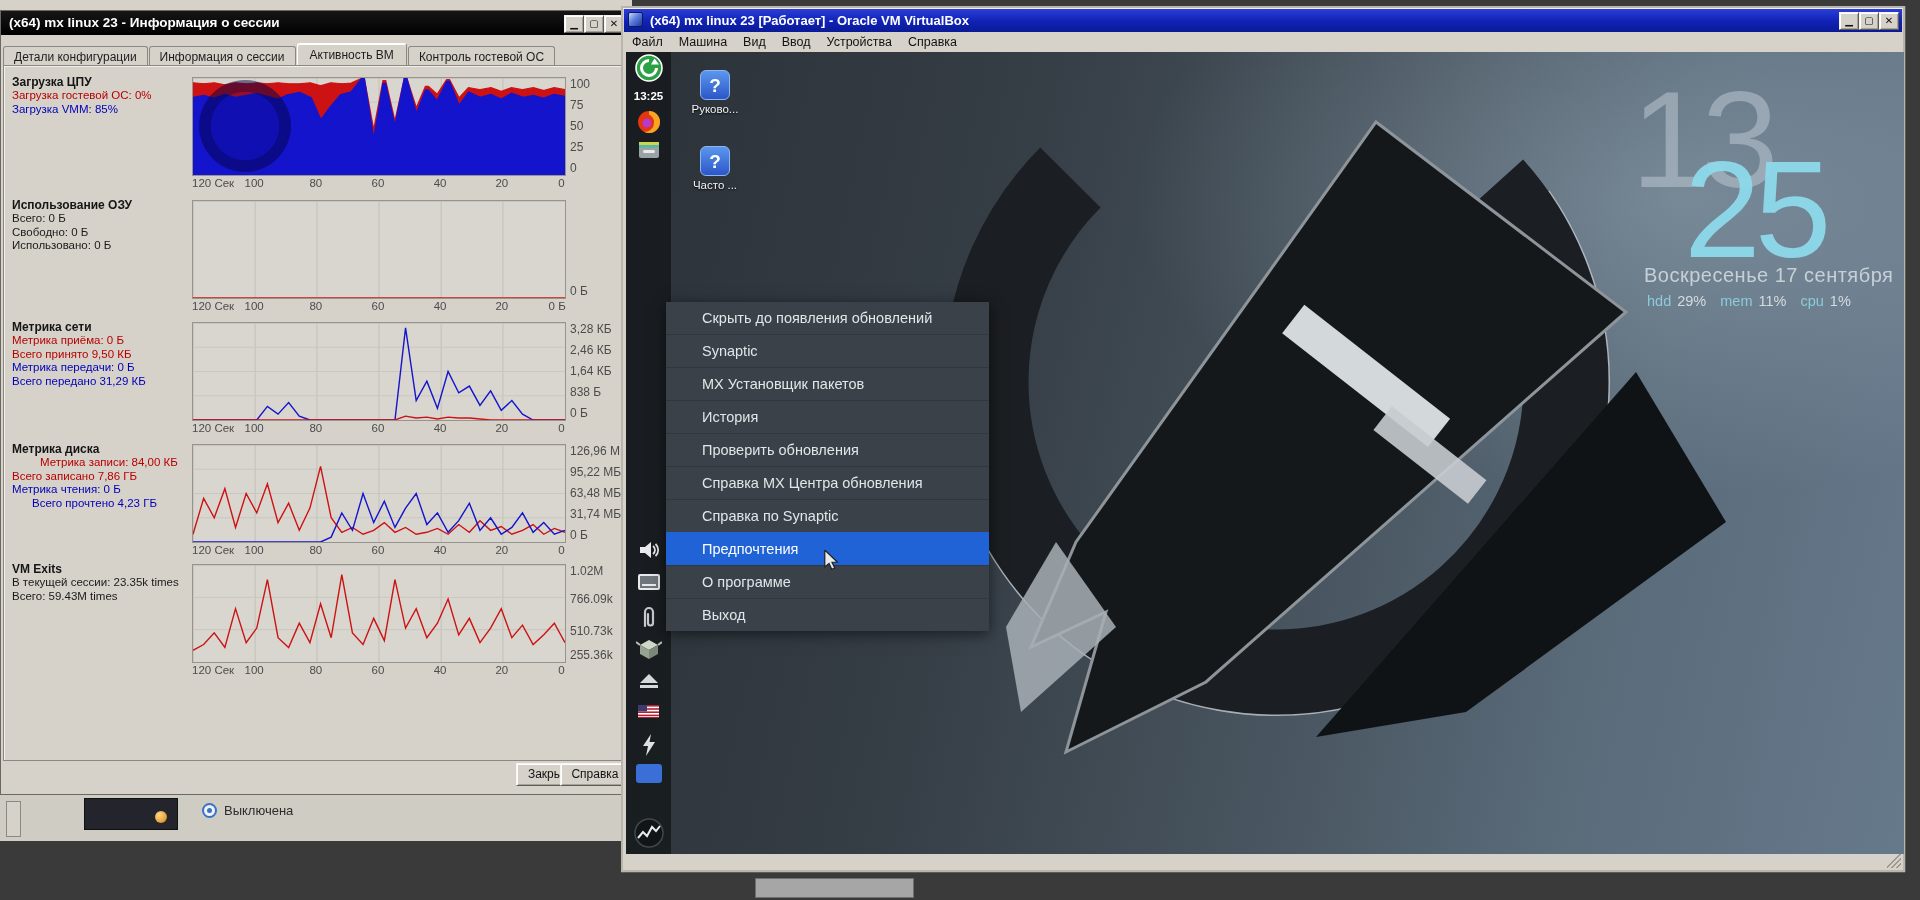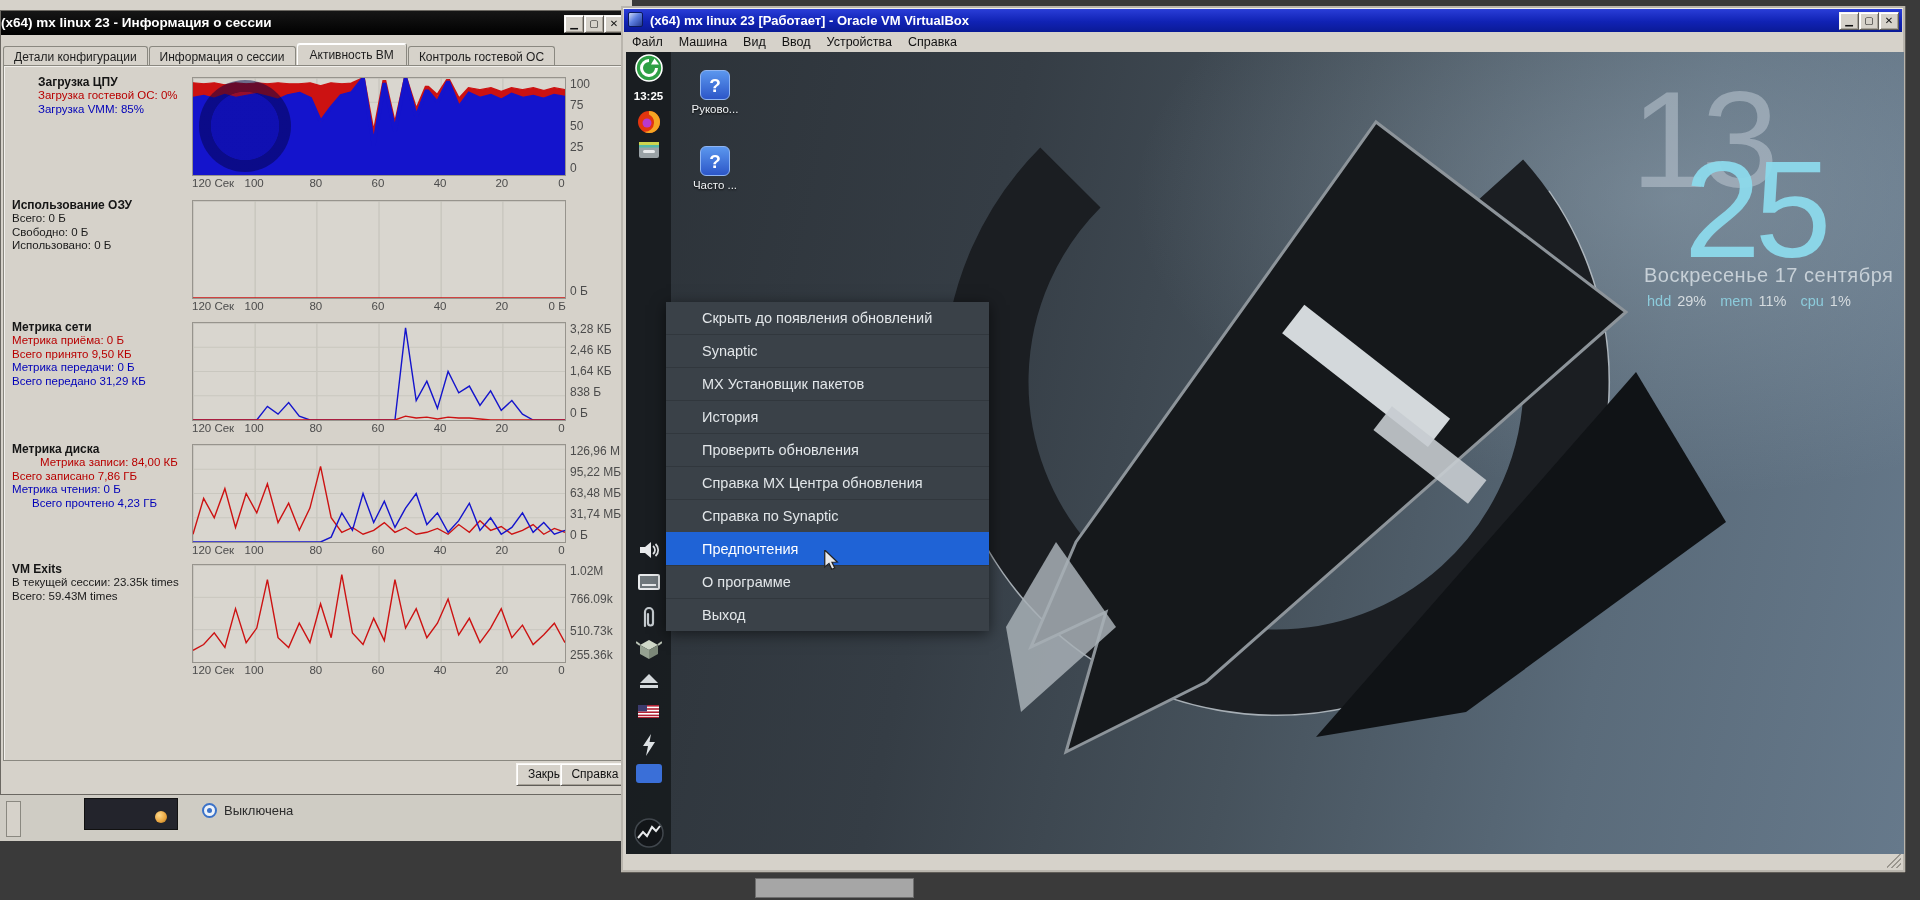--- a/index.html
+++ b/index.html
@@ -10,21 +10,21 @@
   
   .raised{background:#d6d2ca;border-top:1px solid #f7f5f1;border-left:1px solid #f7f5f1;
           border-right:1px solid #5f5c57;border-bottom:1px solid #5f5c57;
           box-shadow:inset 1px 1px 0 #fff,inset -1px -1px 0 #a7a298;}
 
   
   #top-strip{left:0;top:0;width:632px;height:10px;background:#d6d2ca;border-bottom:1px solid #8d8a84;}
   #session-win{left:0;top:10px;width:632px;height:783px;background:#d6d2ca;overflow:hidden;
                border:1px solid #6b6862;z-index:2;}
   #sw-title{left:0;top:0;width:100%;height:24px;background:linear-gradient(180deg,#161616,#000);
-            color:#fff;font-weight:bold;font-size:13.5px;line-height:24px;box-sizing:border-box;}
+            color:#fff;font-weight:bold;font-size:13.5px;line-height:24px;padding-left:8px;box-sizing:border-box;}
   .tb-btn{width:18px;height:16px;top:4px;text-align:center;font-size:10px;line-height:15px;color:#111;cursor:default;}
   #sw-tabs{left:2px;top:32px;height:22px;width:628px;}
   .tab{display:inline-block;padding:3px 10px 2px;font-size:12px;color:#1d1d1d;background:#d6d2ca;
        border:1px solid #8a8880;border-bottom:none;border-radius:3px 3px 0 0;margin-right:1px;position:relative;top:2px;}
   .tab.active{padding:4px 12px 3px;top:0;z-index:3;border-top:1px solid #fff;border-left:1px solid #fff;
        box-shadow:inset 0 1px 0 #fff;}
   #sw-pane{left:2px;top:54px;width:626px;height:694px;background:#d6d2ca;
            border:1px solid #8a8880;box-shadow:inset 1px 1px 0 #f2f0ec;}
   .row{left:0;width:626px;height:120px;}
   .sec-title{font-size:12px;font-weight:bold;color:#151515;}
@@ -109,21 +109,21 @@
 <div id="session-win" class="abs">
   <div id="sw-title" class="abs">
     <span>(x64) mx linux 23 - Информация о сессии</span>
   </div>
   <div class="abs tb-btn raised" style="left:563px">▁</div>
   <div class="abs tb-btn raised" style="left:583px">▢</div>
   <div class="abs tb-btn raised" style="left:603px">✕</div>
   <div id="sw-tabs" class="abs"><div class="tab">Детали конфигурации</div><div class="tab">Информация о сессии</div><div class="tab active">Активность ВМ</div><div class="tab">Контроль гостевой ОС</div></div>
   <div id="sw-pane" class="abs">
       <div class="abs row" style="top: 11px;">
-        <div class="abs" style="left: 8px; top: -2px; width: 176px; margin-left: 26px;">
+        <div class="abs" style="left: 8px; top: -2px; width: 176px;">
           <div class="sec-title">Загрузка ЦПУ</div>
           <div class="sec-line" style="color: rgb(184, 0, 0);">Загрузка гостевой ОС: 0%</div>
           <div class="sec-line" style="color: rgb(0, 0, 184);">Загрузка VMM: 85%</div>
         </div>
         <div class="abs chart">
           <svg viewBox="0 0 100 100" preserveAspectRatio="none">
             <line x1="16.7" x2="16.7" y1="0" y2="100" stroke="#c2c0b8" vector-effect="non-scaling-stroke"></line>
             <line x1="33.3" x2="33.3" y1="0" y2="100" stroke="#c2c0b8" vector-effect="non-scaling-stroke"></line>
             <line x1="50" x2="50" y1="0" y2="100" stroke="#c2c0b8" vector-effect="non-scaling-stroke"></line>
             <line x1="66.7" x2="66.7" y1="0" y2="100" stroke="#c2c0b8" vector-effect="non-scaling-stroke"></line>

